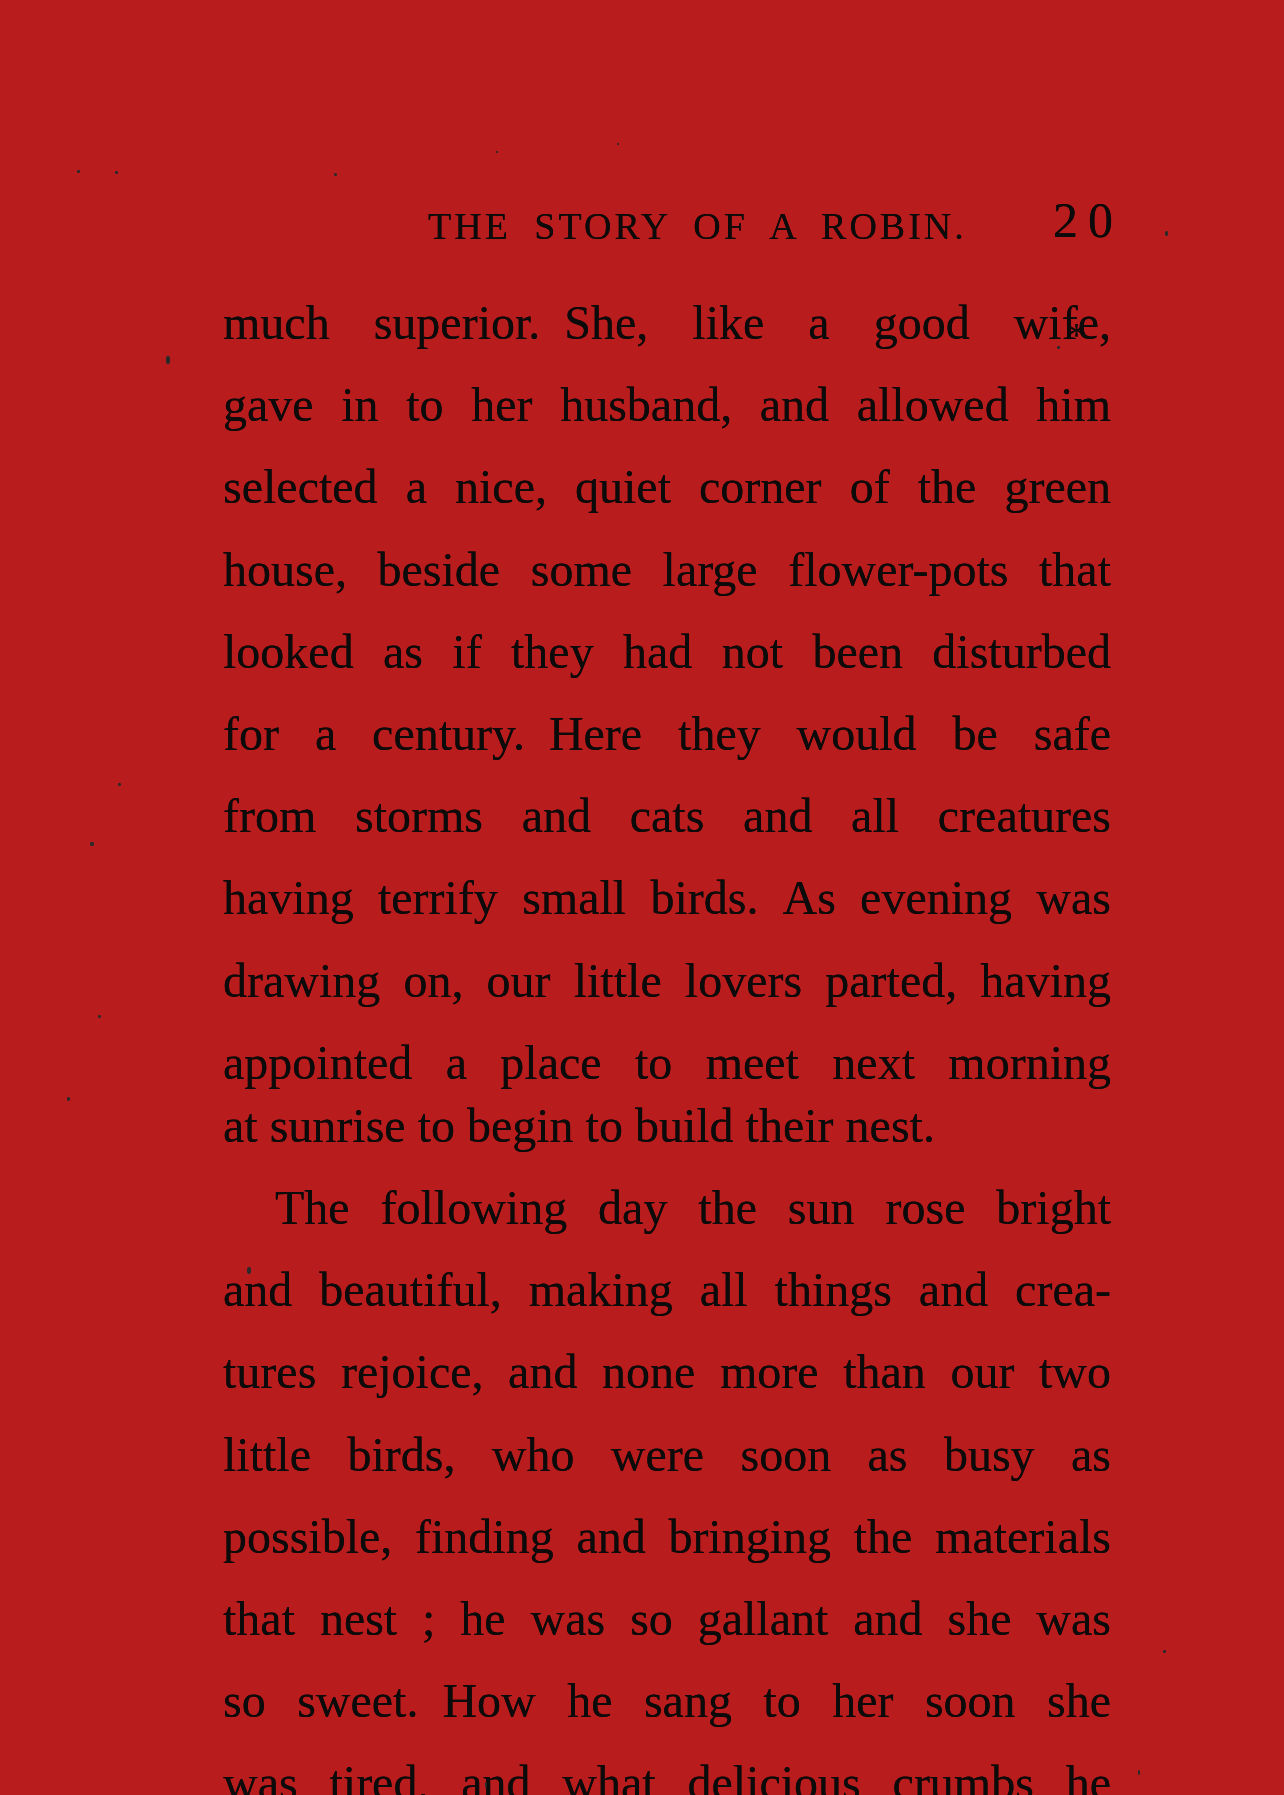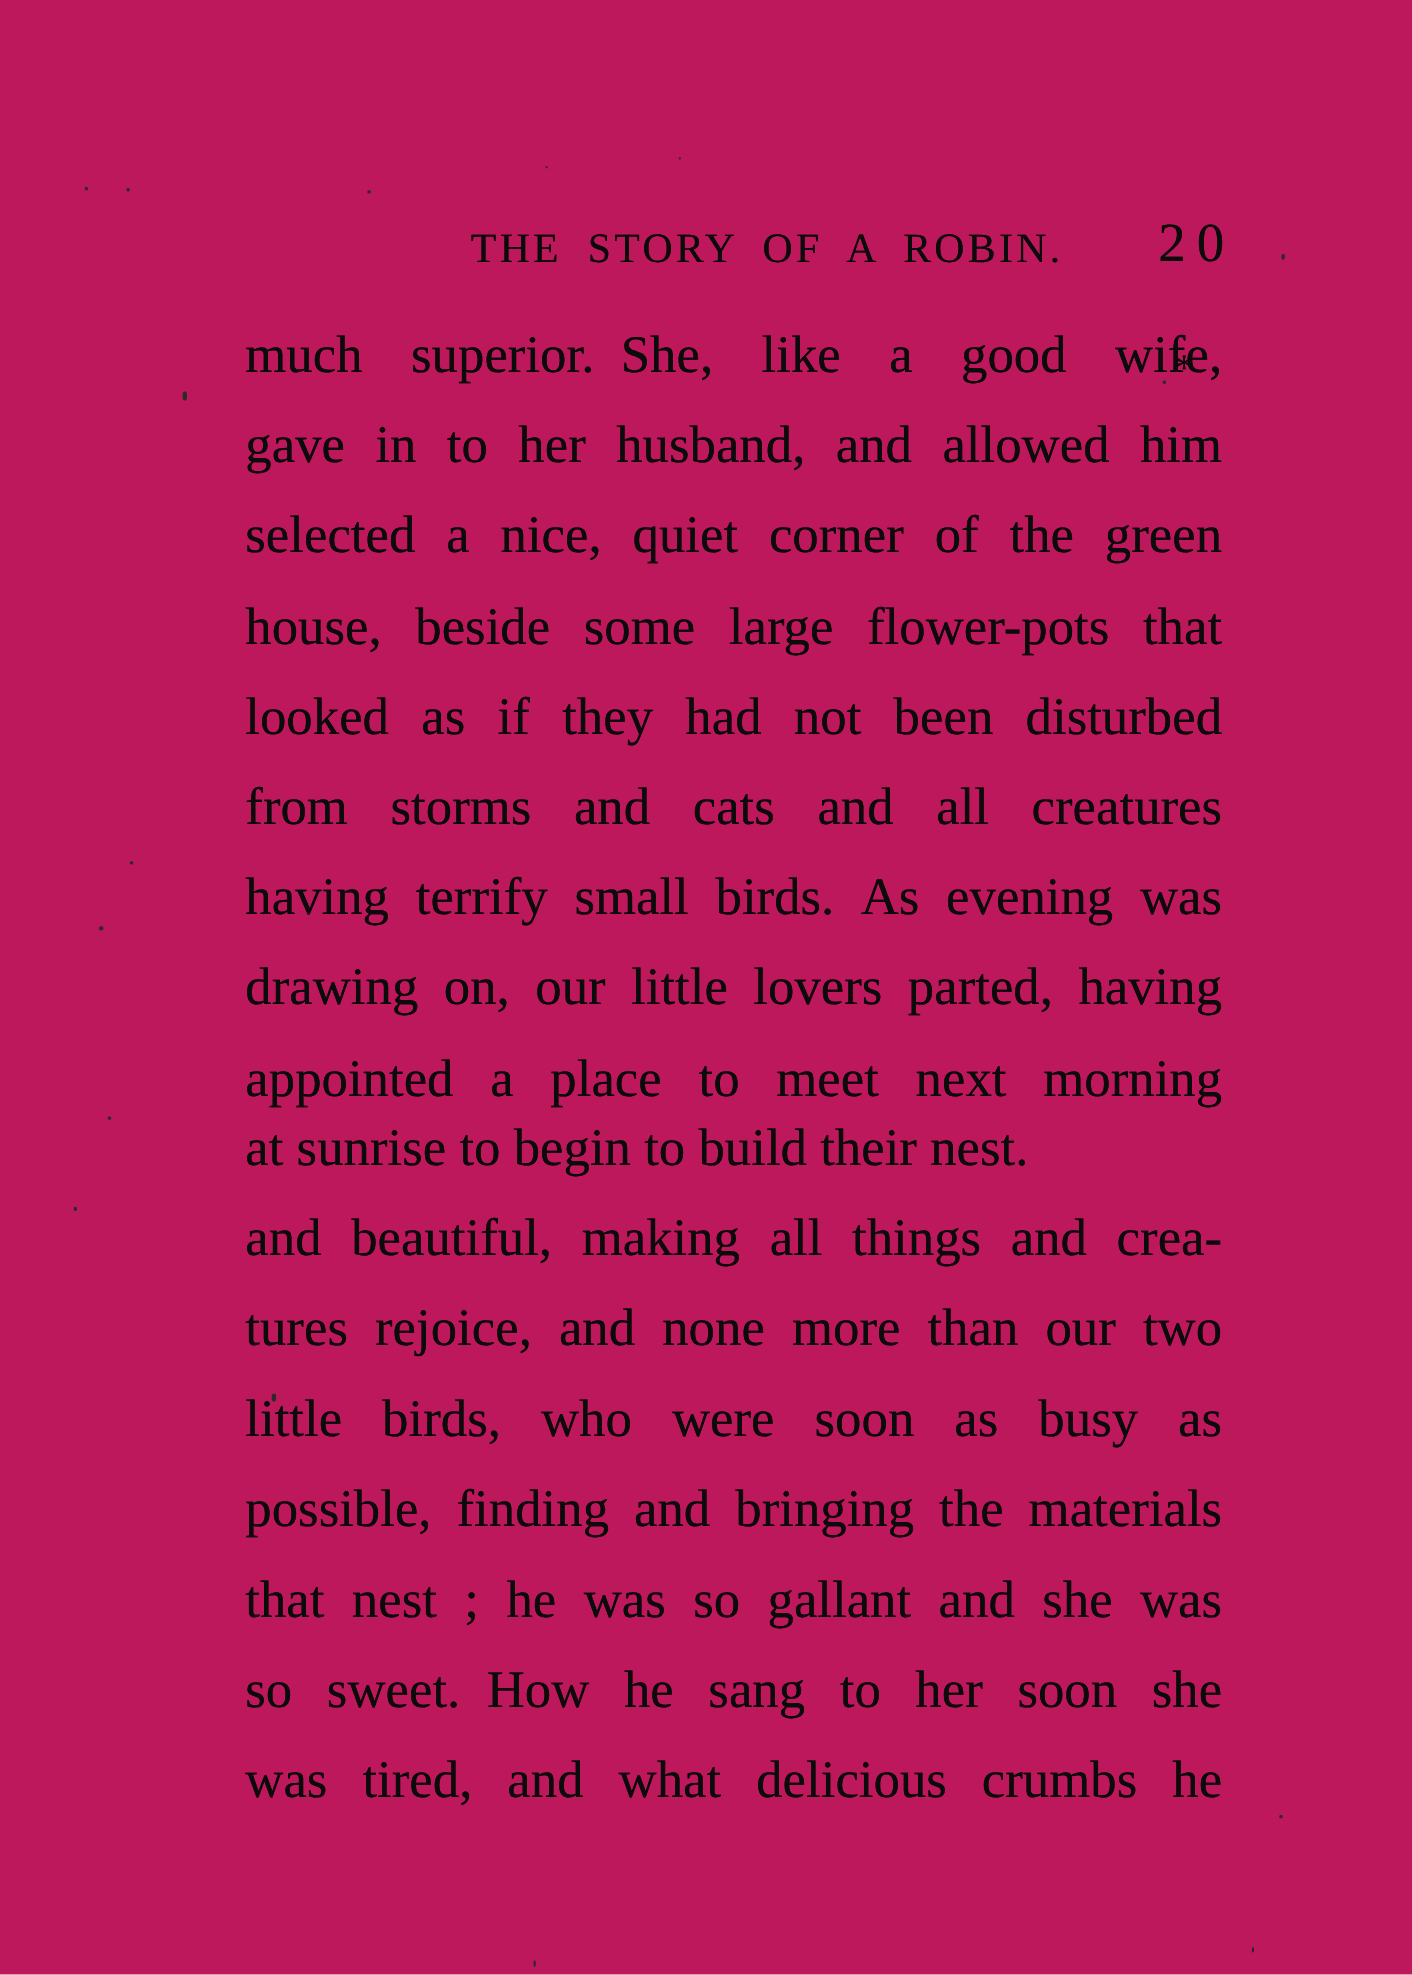--- a/index.html
+++ b/index.html
@@ -72,37 +72,39 @@
   
   .speck {
     position: absolute;
     background: #2a2a2a;
     border-radius: 40%;
   }
 </style>
 </head>
 <body>
 
-<div class="page" style="background: #be185d; color: rgb(11, 11, 11);">
+<div class="page" style="background: #b91c1c; color: rgb(11, 11, 11);">
 
   <div class="running-title">THE STORY OF A ROBIN.</div>
 
   <div class="page-number">20</div>
 
   <div class="body-block" id="body-block">
       <div class="line j">much superior. She, like a good wife,</div>
       <div class="line j">gave in to her husband, and allowed him</div>
       <div class="line j">selected a nice, quiet corner of the green</div>
       <div class="line j">house, beside some large flower-pots that</div>
       <div class="line j">looked as if they had not been disturbed</div>
+      <div class="line j">for a century. Here they would be safe</div>
       <div class="line j">from storms and cats and all creatures</div>
       <div class="line j">having terrify small birds. As evening was</div>
       <div class="line j">drawing on, our little lovers parted, having</div>
       <div class="line j">appointed a place to meet next morning</div>
       <div class="line">at sunrise to begin to build their nest.</div>
+      <div class="line j ind">The following day the sun rose bright</div>
       <div class="line j">and beautiful, making all things and crea-</div>
       <div class="line j">tures rejoice, and none more than our two</div>
       <div class="line j">little birds, who were soon as busy as</div>
       <div class="line j">possible, finding and bringing the materials</div>
       <div class="line j">that nest ; he was so gallant and she was</div>
       <div class="line j">so sweet. How he sang to her soon she</div>
       <div class="line j">was tired, and what delicious crumbs he</div>
     </div>
 
   <div class="annotation">*</div>

